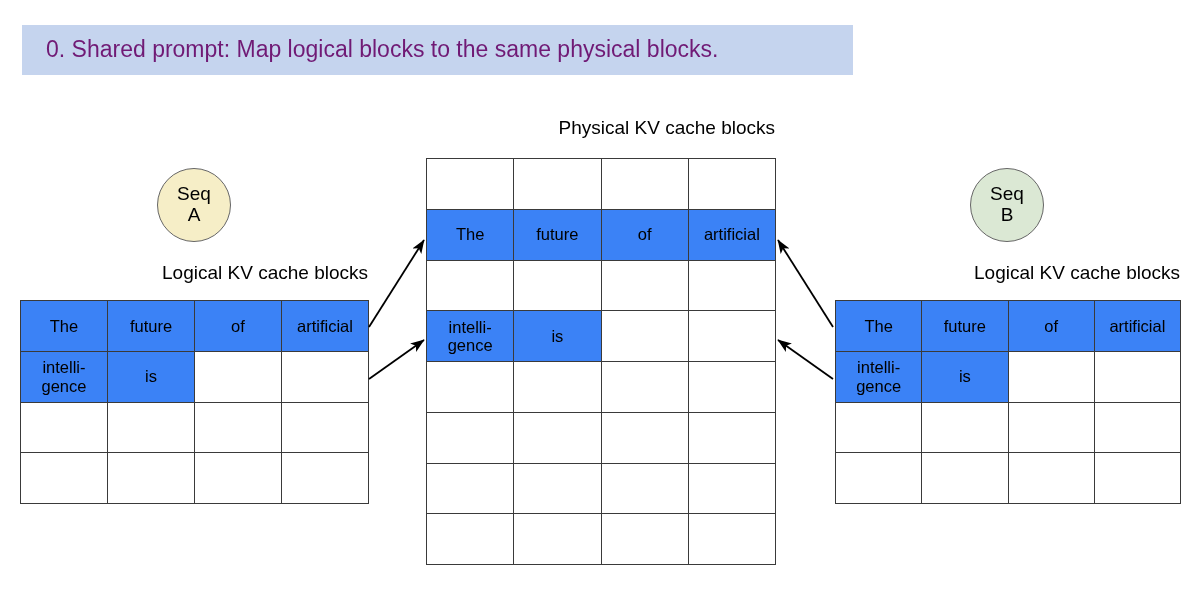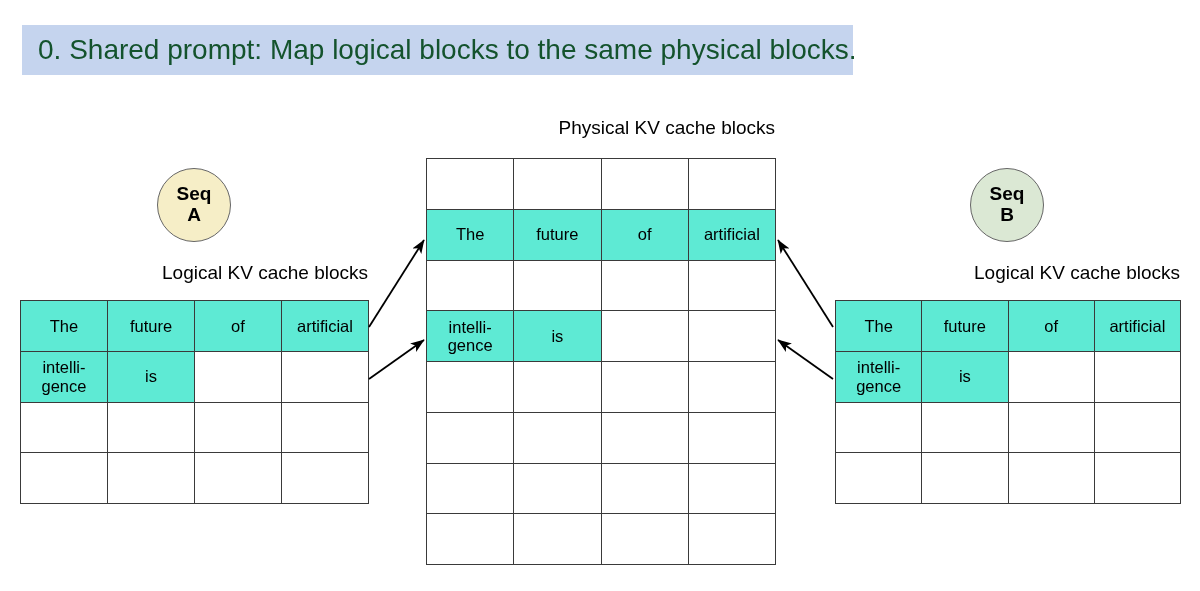--- a/index.html
+++ b/index.html
@@ -25,24 +25,25 @@
     left: 22px;
     top: 25px;
     width: 831px;
     height: 50px;
     background: #c5d4ee;
     display: flex;
     align-items: center;
   }
   #banner-text {
     padding-left: 16px;
-    font-size: 28px;
+    font-size: 23px;
     line-height: 1.1;
-    color: #14532d;
+    color: #701a75;
     white-space: nowrap;
+    margin-left: 8px;
   }
 
   
   .section-title {
     position: absolute;
     font-size: 19px;
     color: #000;
     white-space: nowrap;
     text-align: right;
   }
@@ -69,21 +70,20 @@
     height: 74px;
     border-radius: 50%;
     border: 1.4px solid #666666;
     display: flex;
     flex-direction: column;
     align-items: center;
     justify-content: center;
     font-size: 19px;
     line-height: 1.08;
     box-sizing: border-box;
-    font-weight: bold;
   }
   #seq-a {
     left: 157px;
     top: 168px;
     background: #f6eec7;
   }
   #seq-b {
     left: 970px;
     top: 168px;
     background: #dbe8d4;
@@ -100,21 +100,21 @@
     text-align: center;
     vertical-align: middle;
     font-size: 16.5px;
     line-height: 1.12;
     padding: 0;
     background: #ffffff;
     box-sizing: border-box;
     word-break: break-word;
   }
   .kv-table td.filled {
-    background: #5eead4;
+    background: #3b82f6;
   }
 
   #left-table {
     left: 20px;
     top: 300px;
     width: 348px;
     height: 203px;
   }
   #left-table td { height: 50.75px; width: 87px; }
 

